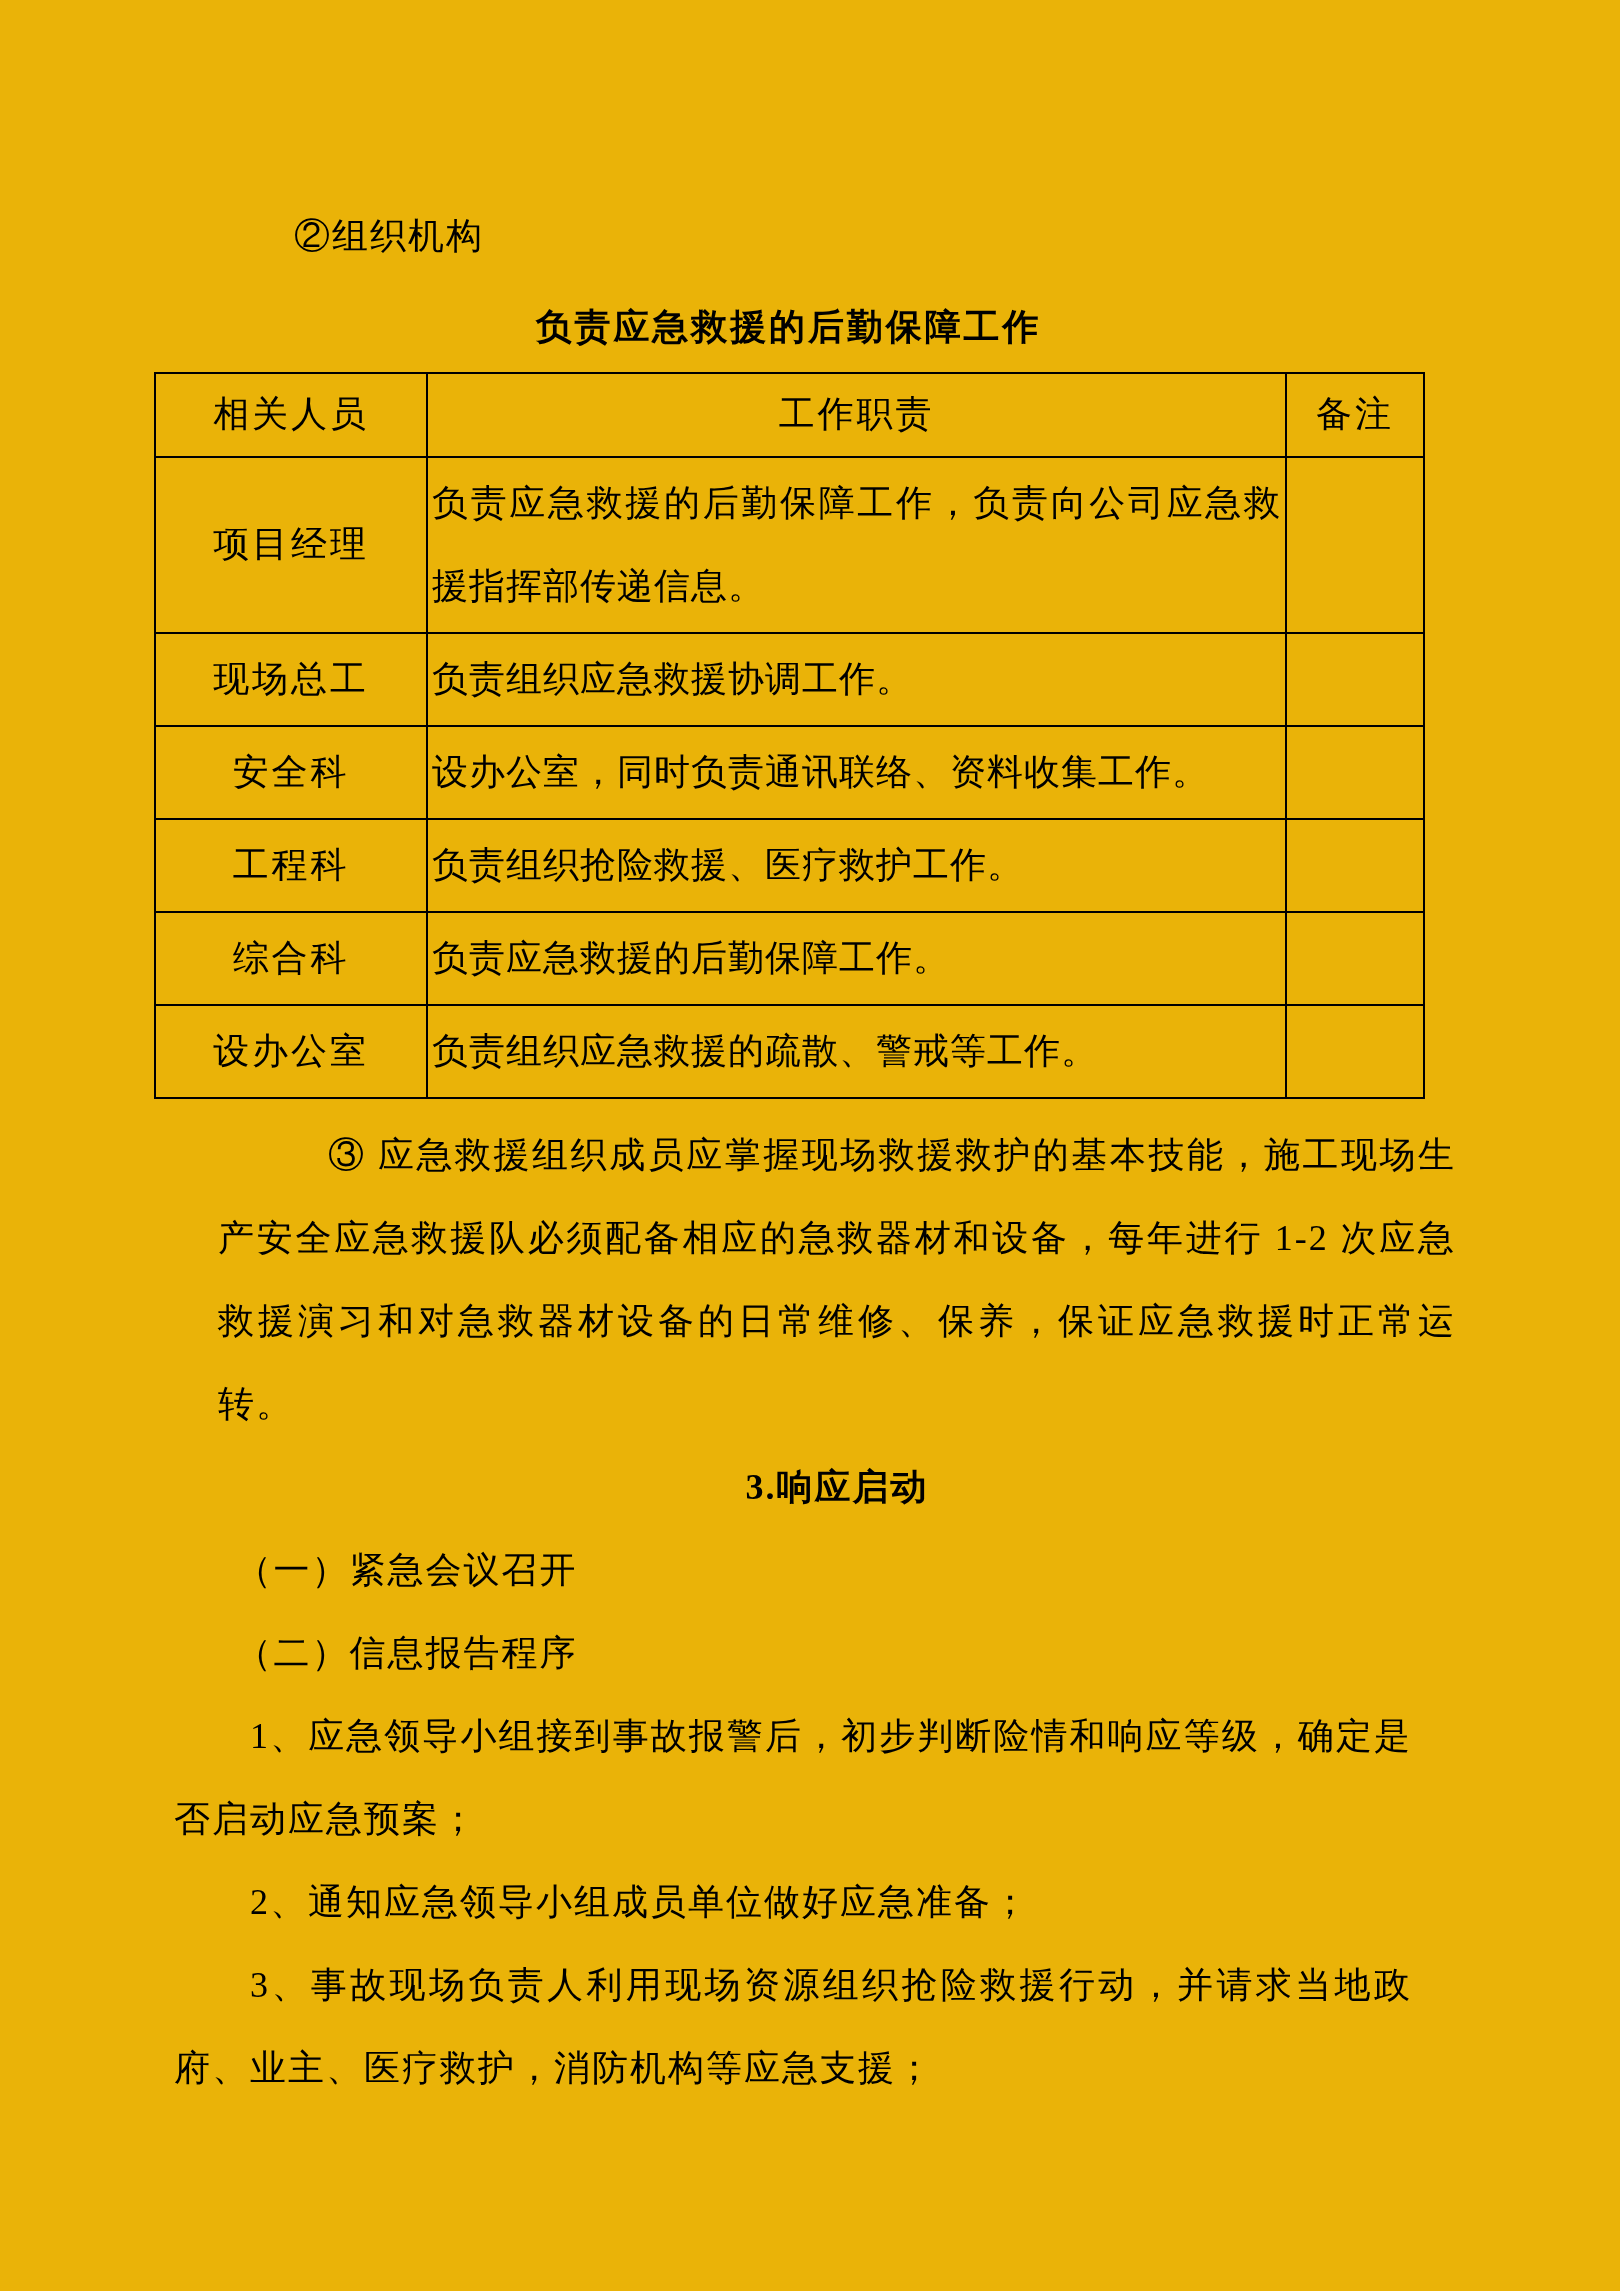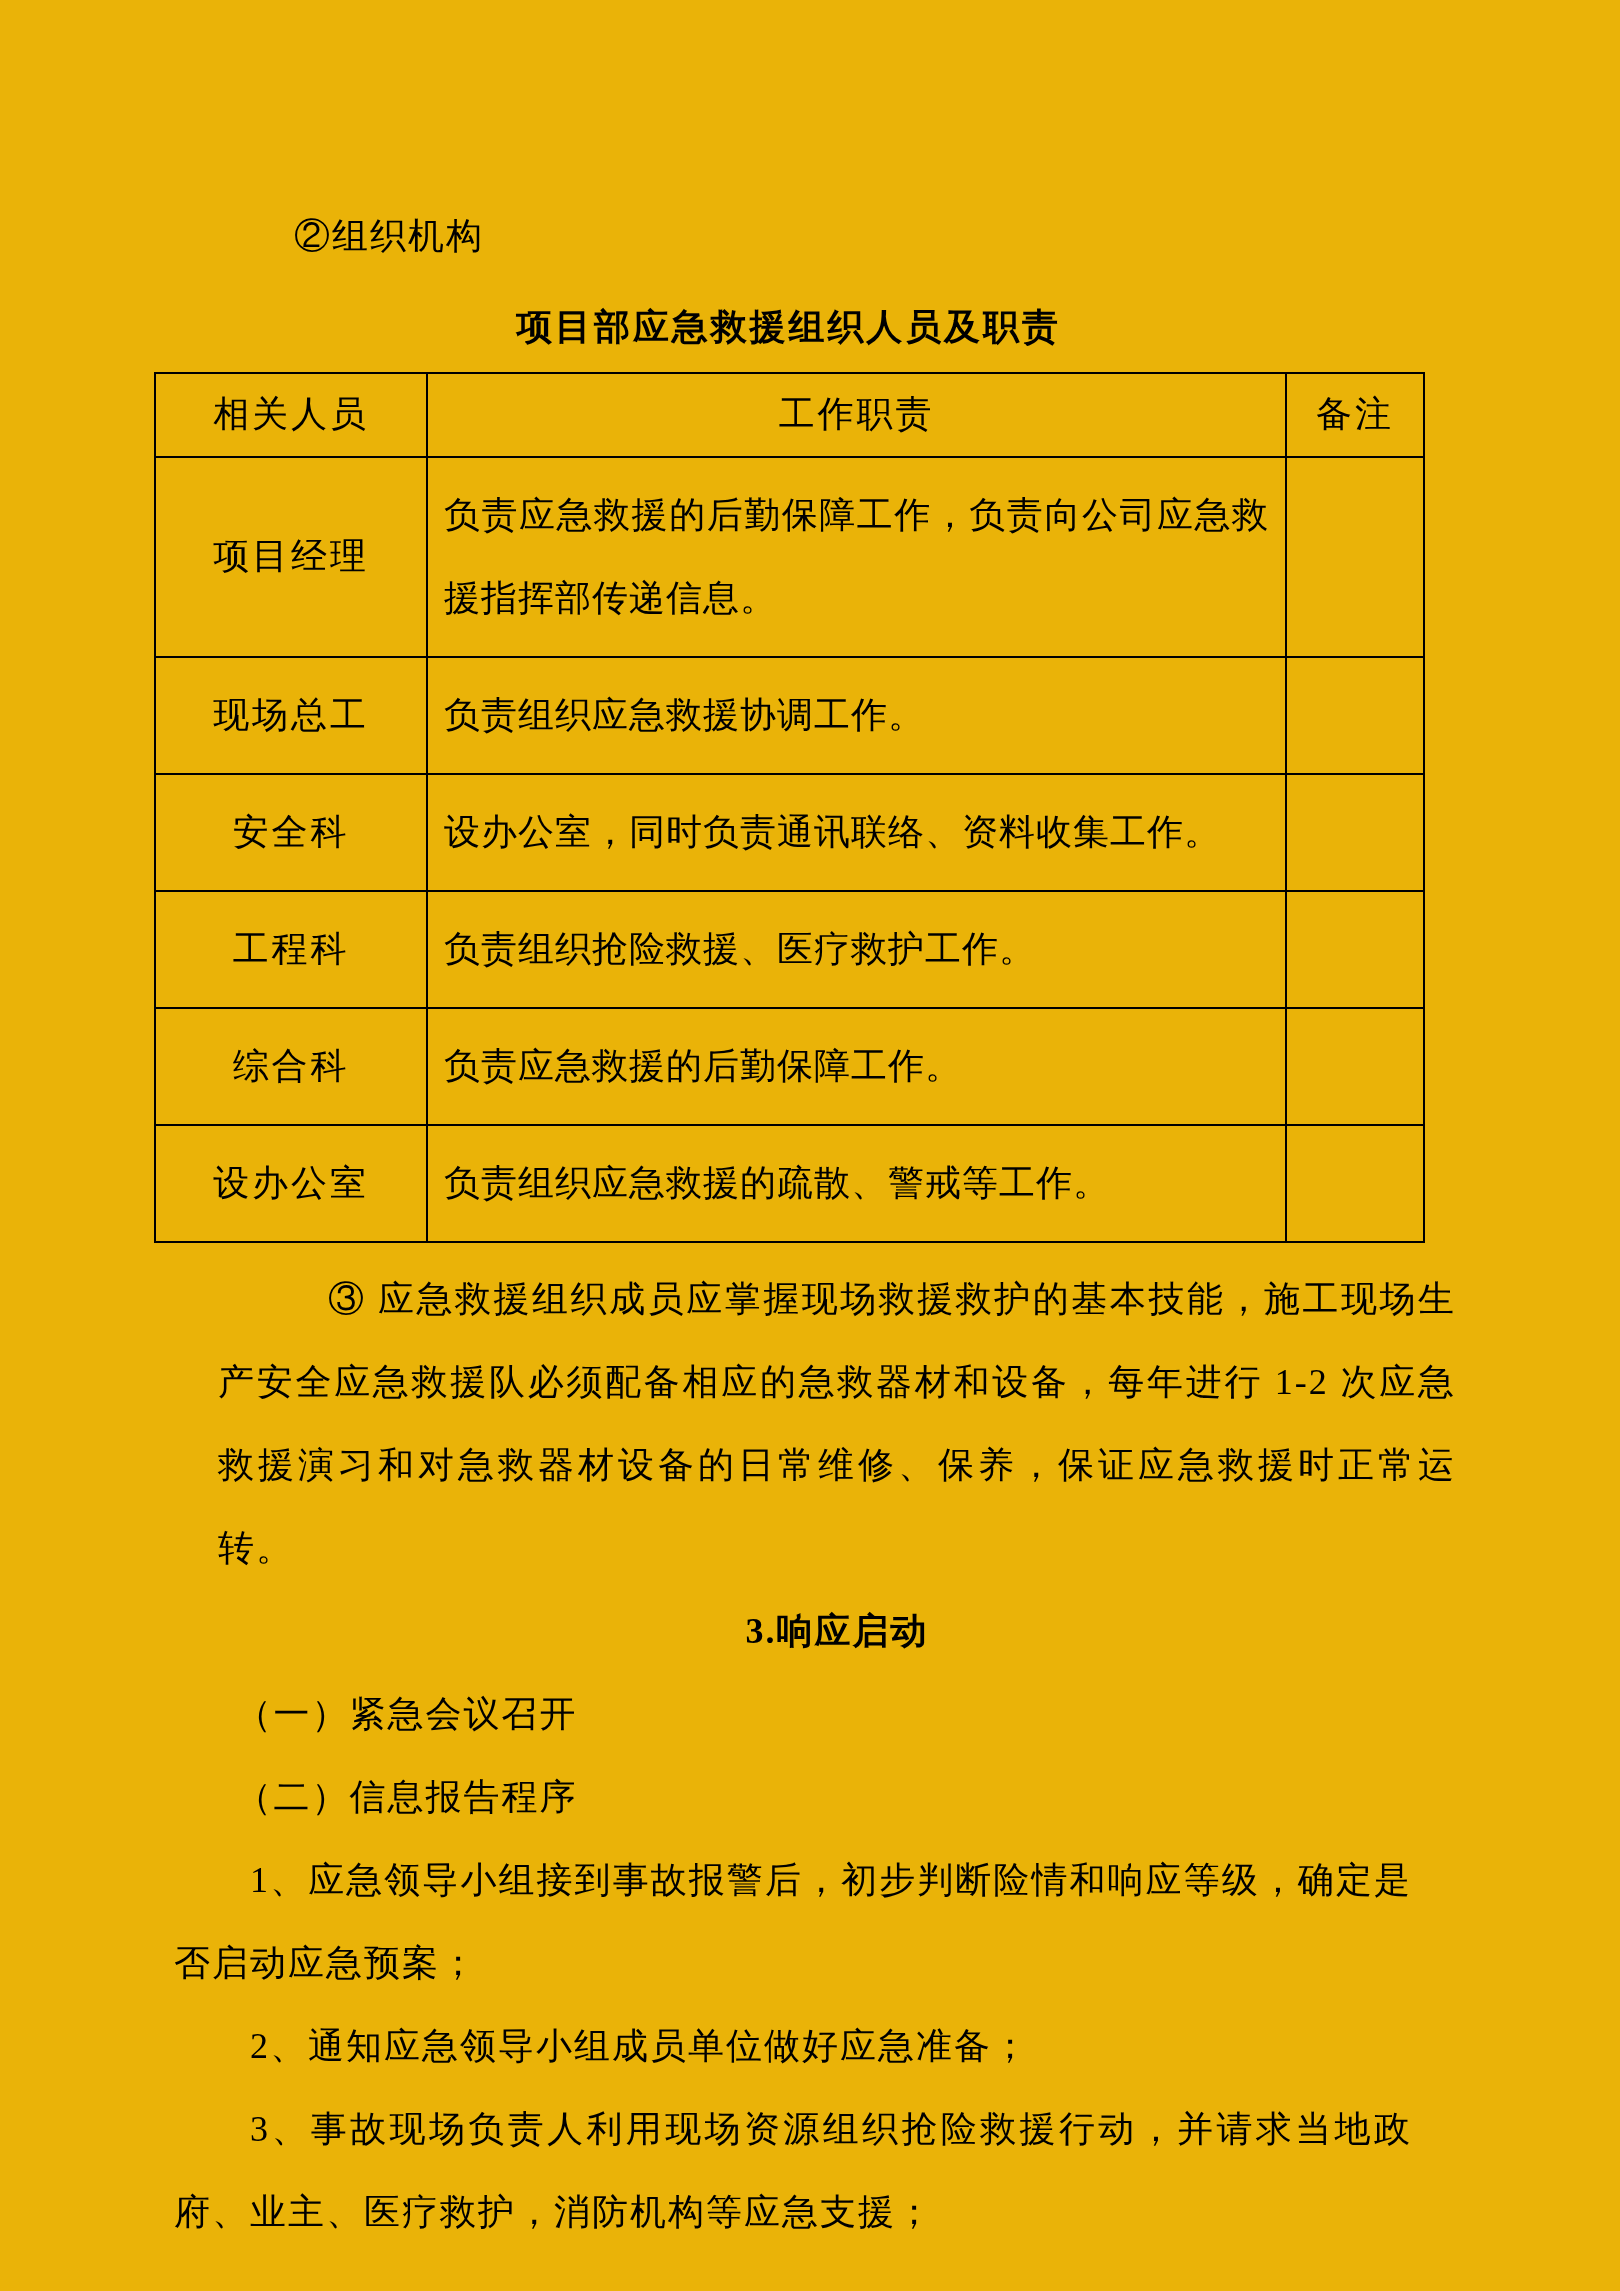--- a/index.html
+++ b/index.html
@@ -30,21 +30,21 @@
   }
   table.duty-table{
     border-collapse:collapse;
     table-layout:fixed;
     width:1269px;
     margin-top:19.6px;
   }
   table.duty-table th,
   table.duty-table td{
     border:2px solid #000000;
-    padding:16px;
+    padding:4px;
     font-weight:normal;
     vertical-align:middle;
   }
   col.c-person{width:272px;}
   col.c-duty{width:859px;}
   col.c-note{width:138px;}
   tr.r-head{height:84px;}
   tr.r-0{height:169px;}
   tr.r-1,tr.r-2,tr.r-3,tr.r-4{height:75px;}
   tr.r-5{height:92px;}
@@ -79,21 +79,21 @@
     font-family:"Liberation Sans","DejaVu Sans",sans-serif;
   }
 </style>
 </head>
 <body>
 
 <div class="page">
 
   <div class="sec-heading">②组织机构</div>
 
-  <div class="table-title">项目部应急救援组织人员及职责</div>
+  <div class="table-title">负责应急救援的后勤保障工作</div>
 
   <table class="duty-table">
     <colgroup>
       <col class="c-person">
       <col class="c-duty">
       <col class="c-note">
     </colgroup>
     <tbody>
       <tr class="r-head">
         <th class="cell-center">相关人员</th>

